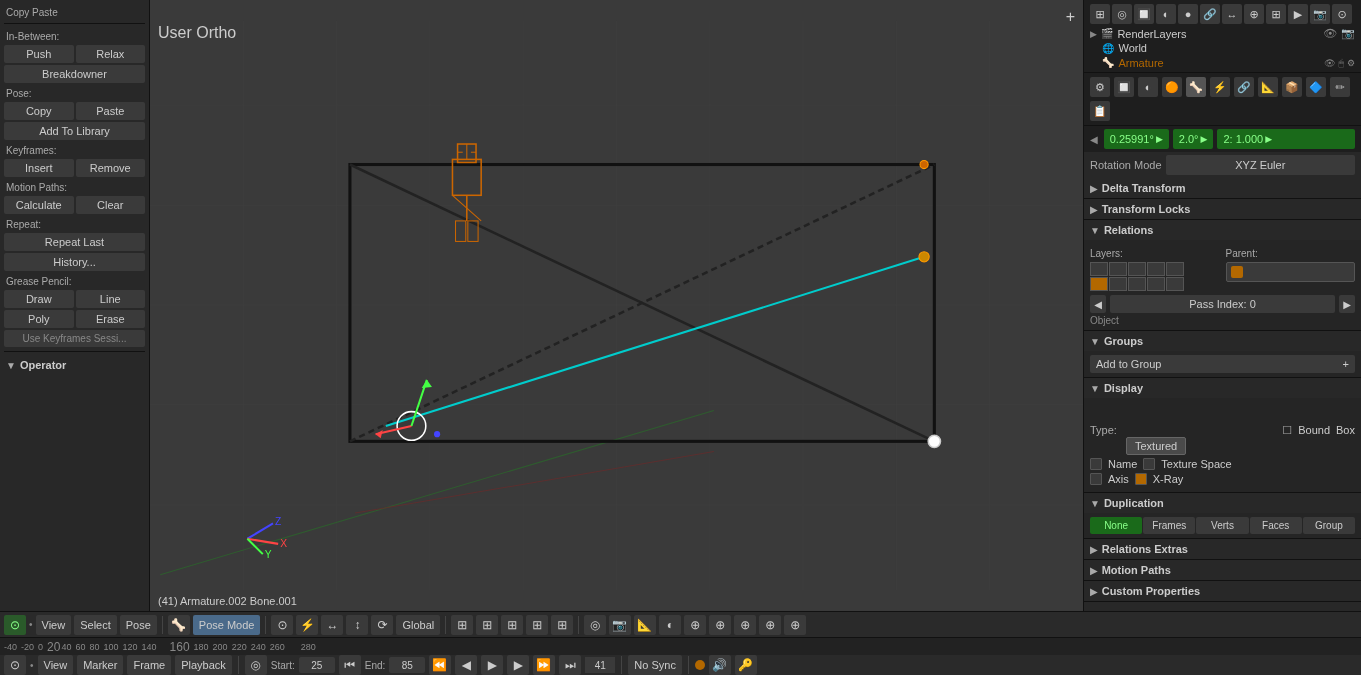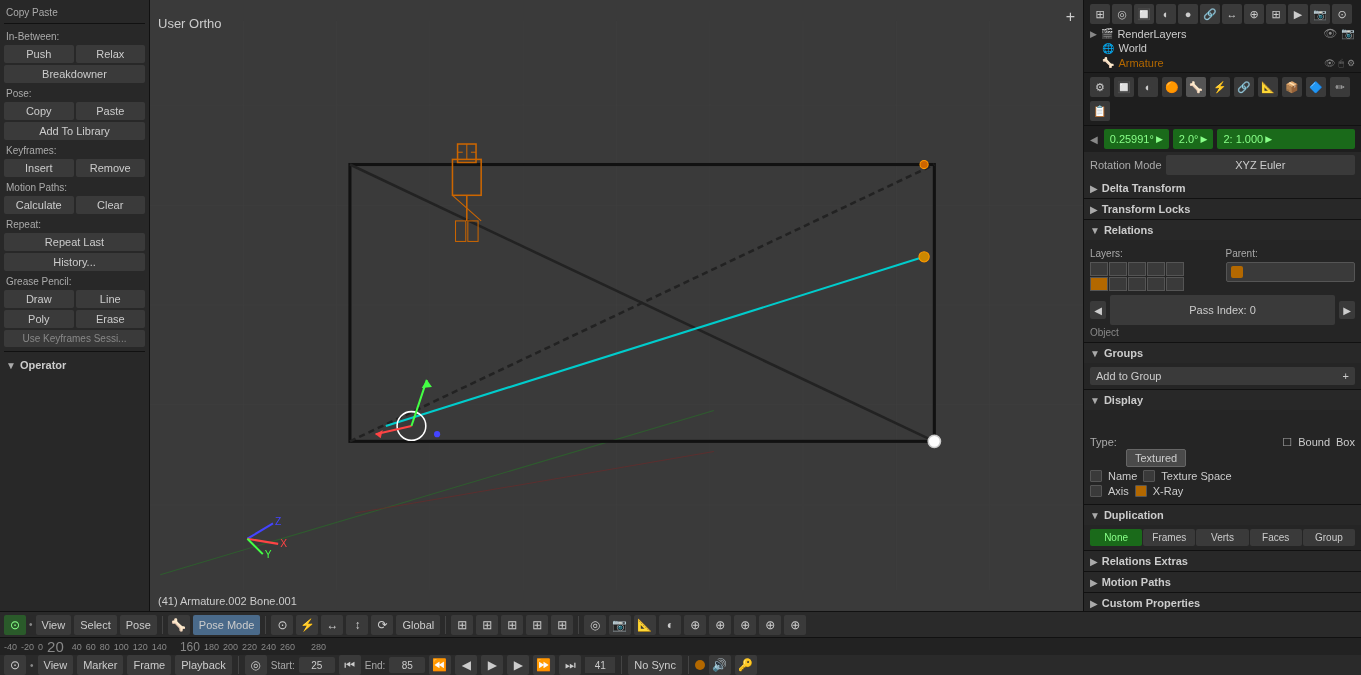--- a/index.html
+++ b/index.html
@@ -14,21 +14,21 @@
 
     
     .section-header { color: #aaa; font-size: 10px; padding: 3px 4px 1px 4px; }
     .btn { background: #3a3a3a; color: #ccc; border: none; border-radius: 2px; padding: 3px 6px; cursor: pointer; font-size: 11px; text-align: center; }
     .btn-row { display: flex; gap: 2px; margin: 2px 2px; }
     .btn-row .btn { flex: 1; }
     .btn-full { width: calc(100% - 4px); margin: 2px; display: block; background: #3a3a3a; color: #ccc; border: none; border-radius: 2px; padding: 3px 6px; cursor: pointer; font-size: 11px; text-align: center; }
     .section-divider { height: 1px; background: #111; margin: 4px 2px; }
 
     
-    .viewport-label { position: absolute; top: 16px; left: 8px; color: #ccc; font-size: 13px; z-index: 2; }
+    .viewport-label { position: absolute; top: 24px; left: 8px; color: #ccc; font-size: 16px; z-index: 2; }
     .viewport-plus { position: absolute; top: 8px; right: 8px; color: #ccc; font-size: 16px; cursor: pointer; z-index: 2; }
 
     
     .rp-header { background: #1e1e1e; padding: 4px 6px; display: flex; gap: 4px; align-items: center; flex-wrap: wrap; border-bottom: 1px solid #111; }
     .rp-icon-btn { background: #3a3a3a; border: none; color: #ccc; border-radius: 2px; width: 20px; height: 20px; cursor: pointer; font-size: 11px; display: inline-flex; align-items: center; justify-content: center; }
     .rp-icon-btn.active { background: #555; }
     .rp-fields { display: flex; gap: 4px; align-items: center; padding: 3px 6px; background: #1e1e1e; }
     .rp-field { background: #1a6a1a; color: #8f8; border: none; border-radius: 2px; padding: 2px 6px; font-size: 11px; cursor: pointer; display: flex; align-items: center; gap: 2px; height: 20px; }
     .rp-field .arr { color: #8f8; font-size: 9px; }
     .rp-field-wide { flex: 1; }
@@ -364,21 +364,21 @@
             </div>
             <div class="parent-col">
               <div class="col-label">Parent:</div>
               <div class="parent-box">
                 <span class="parent-icon"></span>
               </div>
             </div>
           </div>
           <div class="pass-index-row">
             <button class="pi-arrow">◀</button>
-            <input class="pi-val" value="Pass Index: 0" style="background: rgb(58, 58, 58); color: rgb(204, 204, 204); border: none; border-radius: 2px; padding: 2px 0; font-size: 11px; width: 100%; height: 30px;">
+            <input class="pi-val" value="Pass Index: 0" style="background: rgb(58, 58, 58); color: rgb(204, 204, 204); border: none; border-radius: 2px; padding: 2px 0; font-size: 11px; width: 100%; height: 18px;">
             <button class="pi-arrow">▶</button>
           </div>
           <div class="object-label">Object</div>
         </div>
       </div>
 
       <div class="rp-section">
         <div class="rp-section-header">
           <span class="rp-section-arrow">▼</span>
           <span class="rp-section-title">Groups</span>
@@ -492,21 +492,21 @@
     <button class="tb-icon-btn">⊕</button>
     <button class="tb-icon-btn">⊕</button>
     <button class="tb-icon-btn">⊕</button>
   </div>
 
   <div class="timeline">
     <div class="timeline-ruler">
       <span style="color:#888; font-size:9px; margin-right:4px;">-40</span>
       <span style="color:#888; font-size:9px; margin-right:4px;">-20</span>
       <span style="color:#888; font-size:9px; margin-right:4px;">0</span>
-      <span style="color:#888; font-size:15px; margin-right:8px;">20</span>
+      <span style="color:#888; font-size:12px; margin-right:1px;">20</span>
       <span style="color:#888; font-size:9px; margin-right:4px;">40</span>
       <span style="color:#888; font-size:9px; margin-right:4px;">60</span>
       <span style="color:#888; font-size:9px; margin-right:4px;">80</span>
       <span style="color:#888; font-size:9px; margin-right:4px;">100</span>
       <span style="color:#888; font-size:9px; margin-right:4px;">120</span>
       <span style="color:#888; font-size:9px; margin-right:4px;">140</span>
       <span style="color:#888; font-size:12px; margin-right:4px;margin-left:9px;">160</span>
       <span style="color:#888; font-size:9px; margin-right:4px;">180</span>
       <span style="color:#888; font-size:9px; margin-right:4px;">200</span>
       <span style="color:#888; font-size:9px; margin-right:4px;">220</span>

